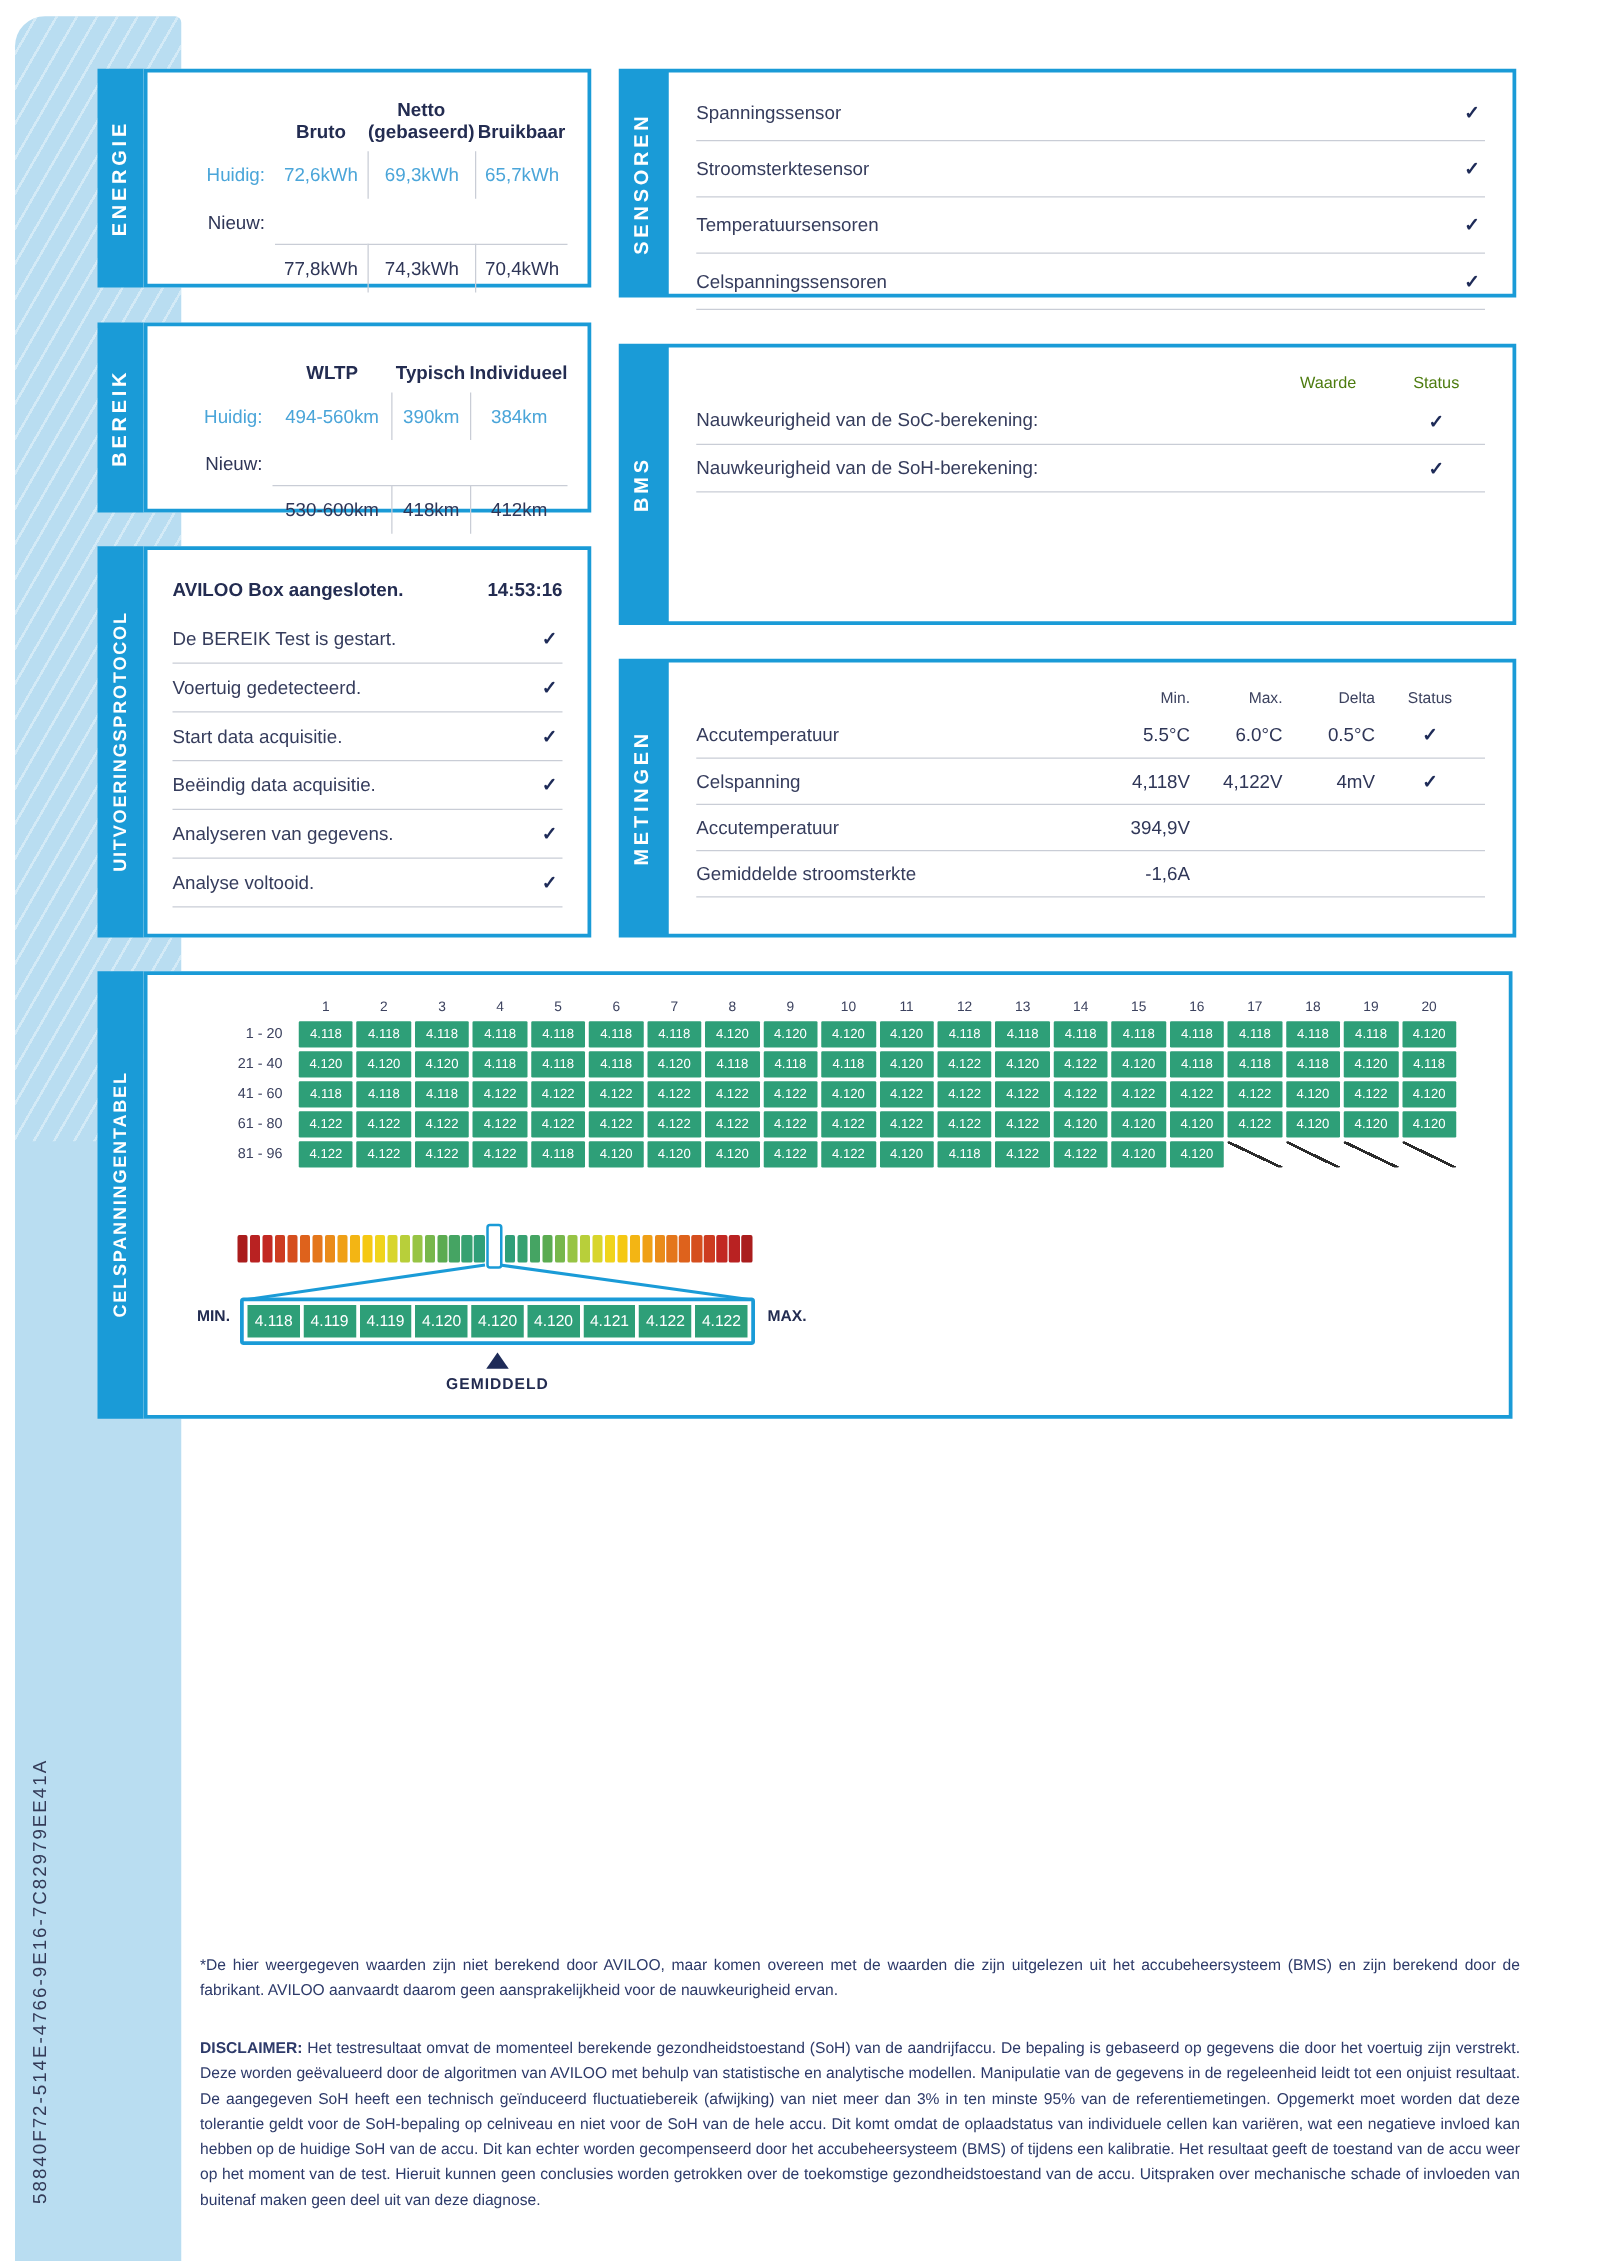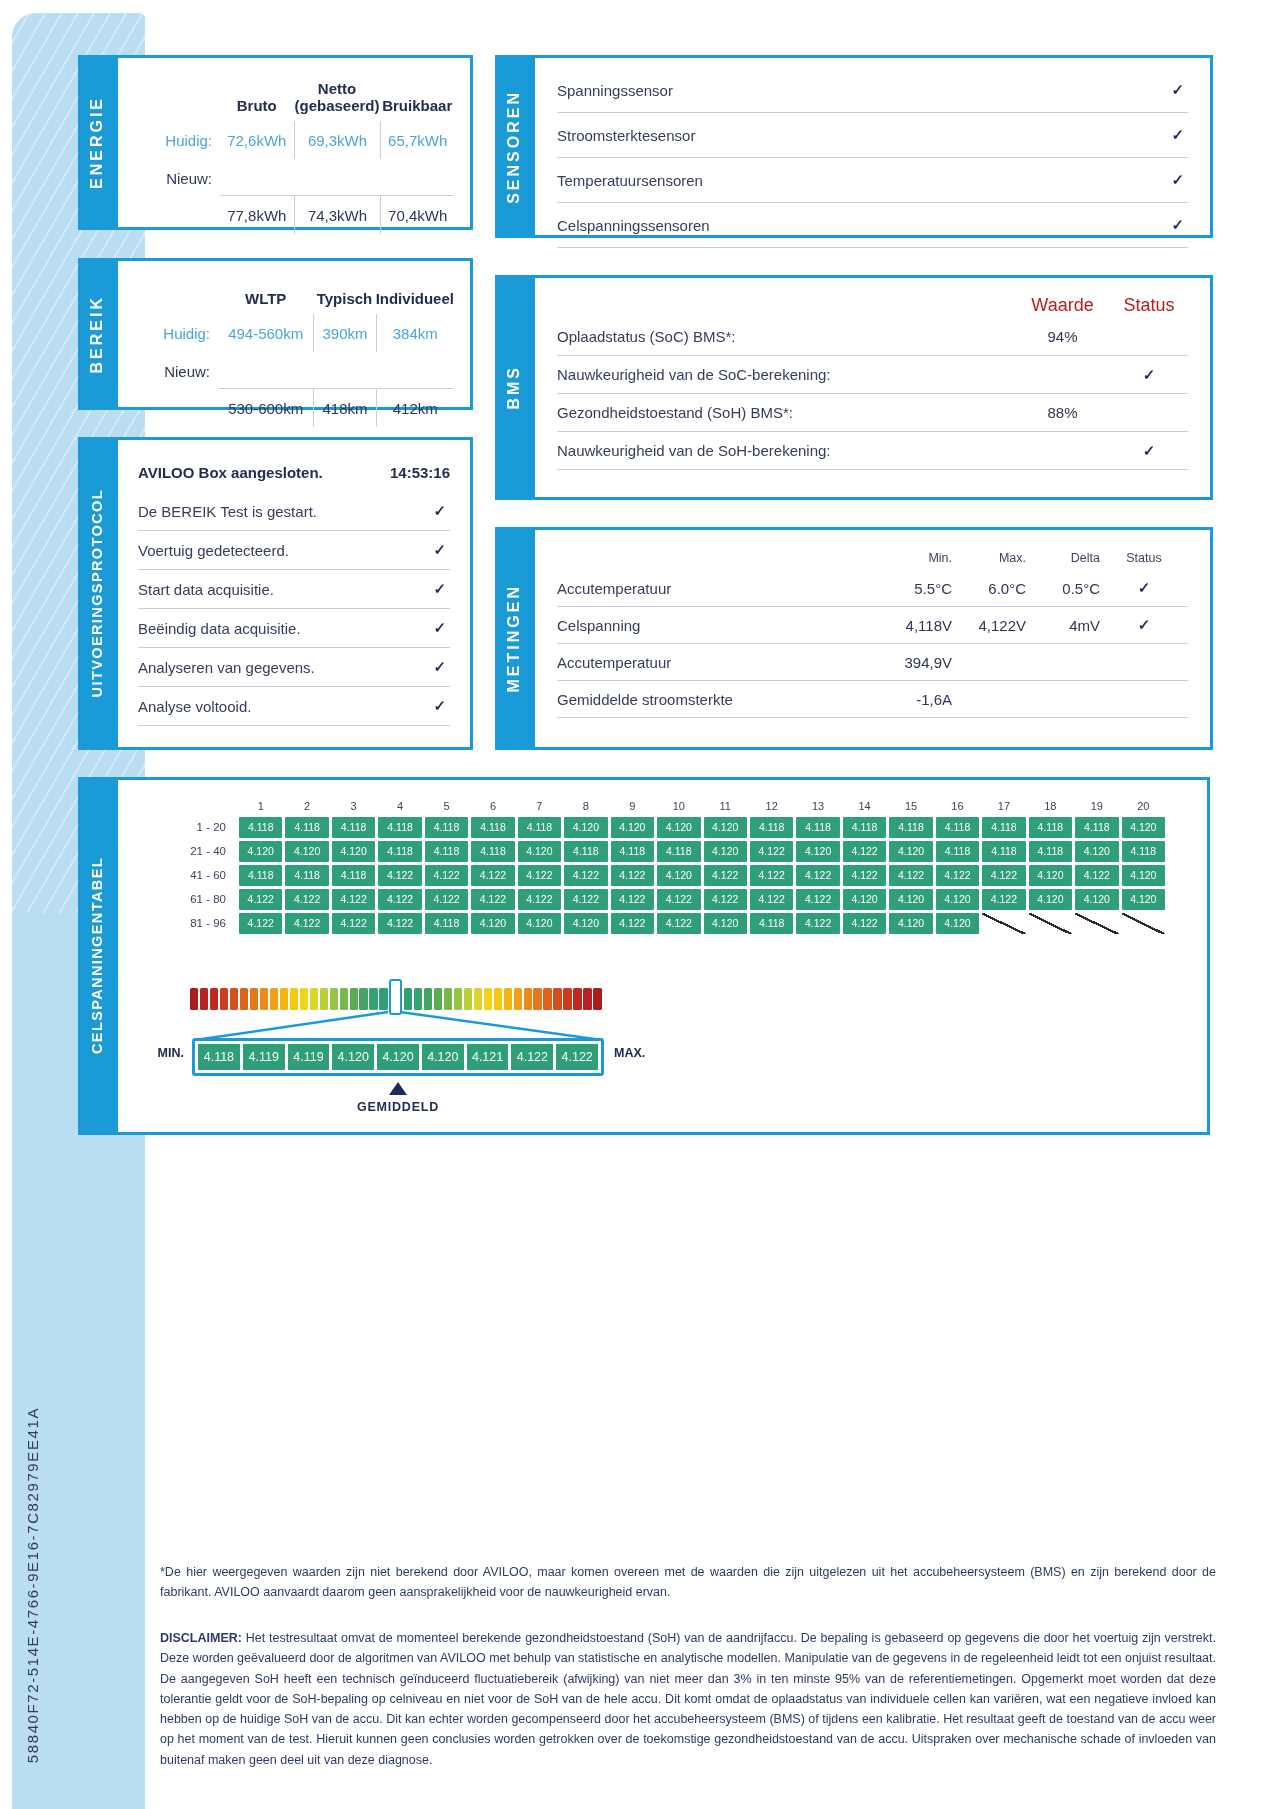--- a/index.html
+++ b/index.html
@@ -40,21 +40,21 @@
   
   .rowlist{margin:0 22px;}
   .crow{display:flex;align-items:center;justify-content:space-between;height:44px;
         border-bottom:1px solid #c9cdd6;font-size:15px;color:#353c5c;}
   .crow:last-child{}
   .crow .check{padding-right:4px;}
   .crow.bold{font-weight:bold;color:#232c51;border-bottom:none;}
   .crow.first-proto{height:40px;}
 
   
-  .bms-head{display:flex;margin:14px 22px 0 22px;font-size:18px;color:#b91c1c;height:26px;align-items:center;}
+  .bms-head{display:flex;margin:14px 22px 0 22px;font-size:13px;color:#4d7c0f;height:26px;align-items:center;}
   .bms-head .sp{flex:1;}
   .bms-head .w{width:95px;text-align:center;}
   .bms-head .s{width:78px;text-align:center;}
   .bms-row{display:flex;align-items:center;margin:0 22px;height:37px;border-bottom:1px solid #c9cdd6;
         font-size:15px;color:#353c5c;}
   .bms-row .lab{flex:1;}
   .bms-row .w{width:95px;text-align:center;color:#2f3657;}
   .bms-row .s{width:78px;text-align:center;}
 
   
@@ -194,33 +194,23 @@
     <div class="tab">
       <span>BMS</span>
     </div>
     <div class="box">
       <div class="bms-head">
         <span class="sp"></span>
         <span class="w">Waarde</span>
         <span class="s">Status</span>
       </div>
       <div class="bms-row">
-        <span class="lab">Oplaadstatus (SoC) BMS*:</span>
-        <span class="w">94%</span>
-        <span class="s check"></span>
-      </div>
-      <div class="bms-row">
         <span class="lab">Nauwkeurigheid van de SoC-berekening:</span>
         <span class="w"></span>
         <span class="s check">✓</span>
-      </div>
-      <div class="bms-row">
-        <span class="lab">Gezondheidstoestand (SoH) BMS*:</span>
-        <span class="w">88%</span>
-        <span class="s check"></span>
       </div>
       <div class="bms-row">
         <span class="lab">Nauwkeurigheid van de SoH-berekening:</span>
         <span class="w"></span>
         <span class="s check">✓</span>
       </div>
     </div>
   </div>
 
   <div class="section" style="left:78px;top:437px;width:395px;height:313px">

